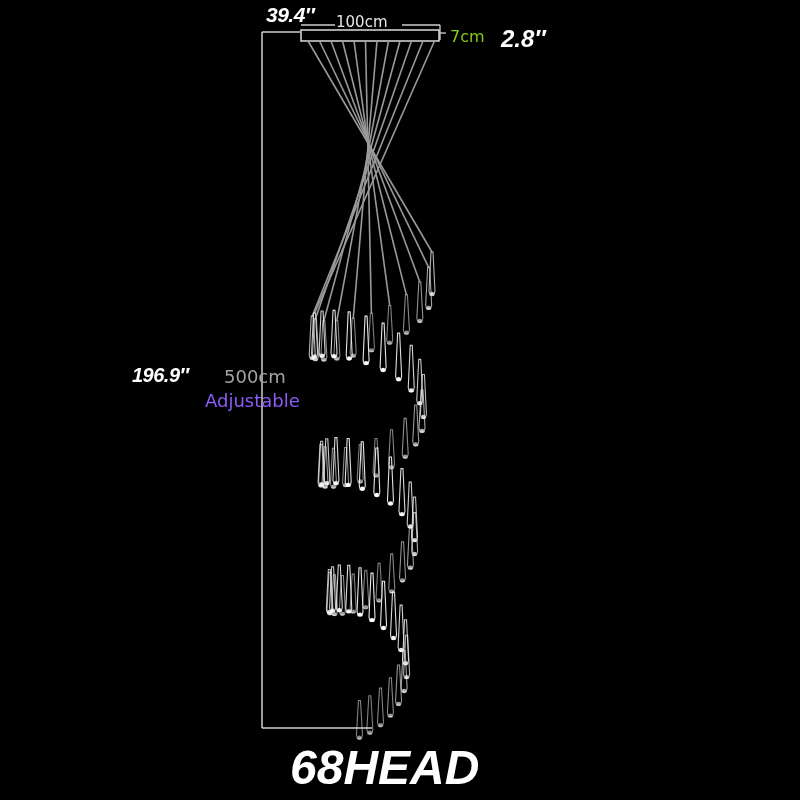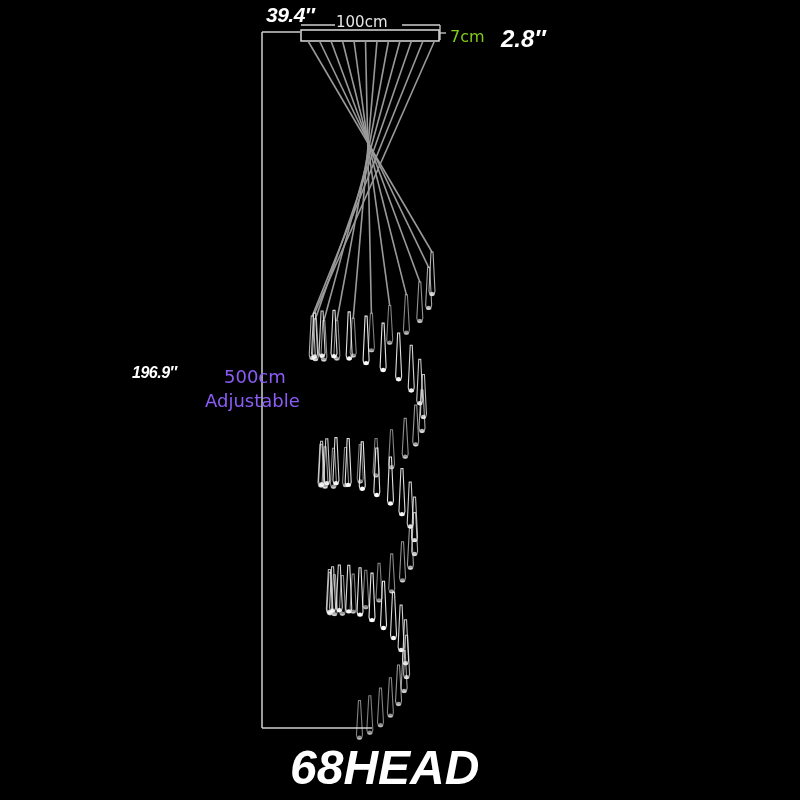--- a/index.html
+++ b/index.html
@@ -178,17 +178,17 @@
       <path d="M358.46252049181436,700.5316954888546 L360.46252049181436,700.5316954888546 L362.46252049181436,734.7764129073788 L361.46252049181436,738.7764129073788 L357.46252049181436,738.7764129073788 L356.46252049181436,734.7764129073788 Z" fill="none" stroke="#e8e8e8" stroke-width="1.1" opacity="0.56"></path>
       <circle cx="359.46252049181436" cy="737.7764129073788" r="2.2" fill="#ffffff" opacity="0.56"></circle>
     </g>
 </svg>
 
 <div class="abs bold" style="left:266px;top:3px;font-size:21px;letter-spacing:-0.5px;">39.4″</div>
 <div class="abs thin" style="left:336px;top:13px;font-size:15px;color:#e6e6e6;">100cm</div>
 <div class="abs thin" style="left:450px;top:27px;font-size:16px;color:#84cc16;">7cm</div>
 <div class="abs bold" style="left:501px;top:25px;font-size:24px;">2.8″</div>
 
-<div class="abs bold" style="left:132px;top:364px;font-size:16px;letter-spacing:-0.5px;text-align:right;">196.9″</div>
-<div class="abs thin" style="left:224px;top:366px;font-size:18px;color:#8b5cf6;">500cm</div>
+<div class="abs bold" style="left:132px;top:364px;font-size:20px;letter-spacing:-0.5px;text-align:right;">196.9″</div>
+<div class="abs thin" style="left:224px;top:366px;font-size:18px;color:#a3a3a3;">500cm</div>
 <div class="abs thin" style="left:205px;top:390px;font-size:18px;color:#8b5cf6;">Adjustable</div>
 
 <div class="abs bold" style="left:290px;top:740px;font-size:48px;letter-spacing:0px;">68HEAD</div>
 
 </body></html>

